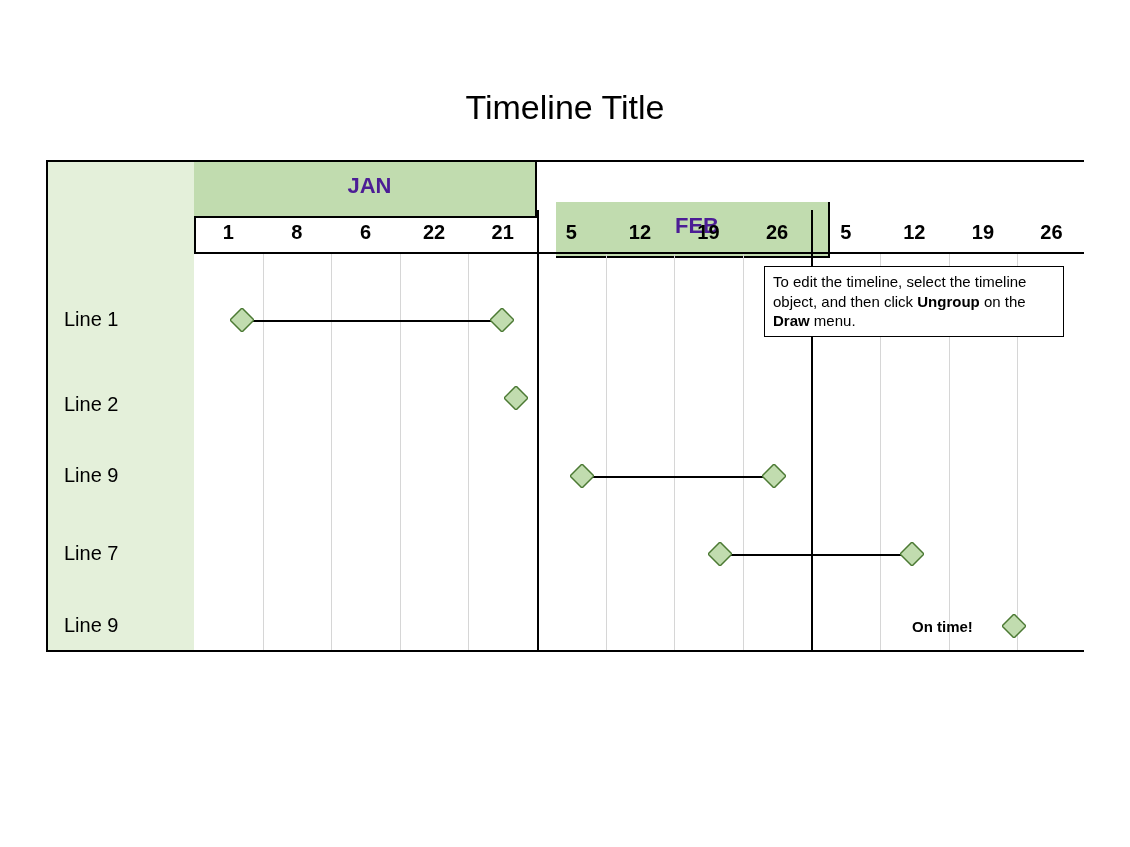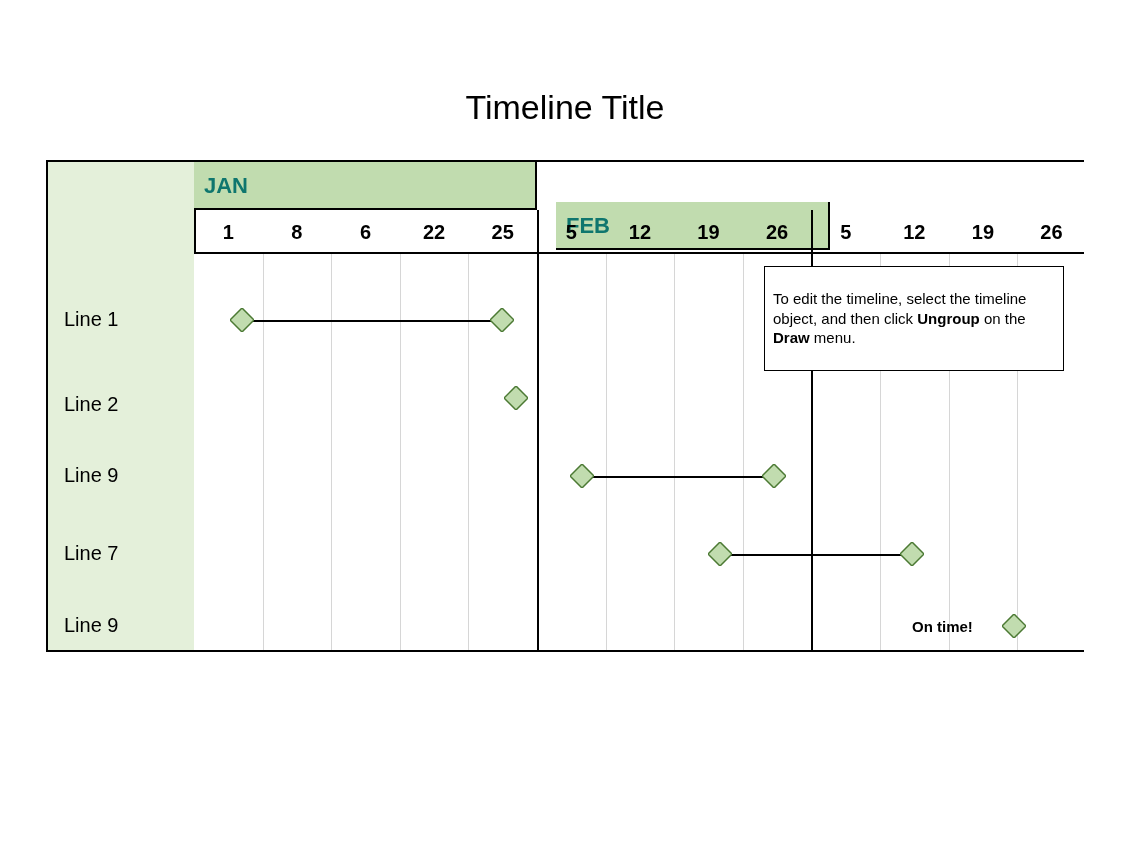--- a/index.html
+++ b/index.html
@@ -46,30 +46,31 @@
   .grid-col {
     position: absolute;
     top: 92px;
     bottom: 0;
     width: 1px;
     background: #d6d6d6;
   }
   .month-hdr {
     position: absolute;
     top: 0;
-    height: 48px;
+    height: 56px;
     border-top: 0;
     border-bottom: 2px solid #000;
     border-right: 2px solid #000;
     background: #c1dcaf;
     font-weight: bold;
     font-size: 22px;
     padding-left: 10px;
     line-height: 48px;
-    color: #0f766e;
+    color: #4c1d95;
+    text-align: center;
   }
   .day-hdr-row {
     position: absolute;
     top: 48px;
     left: 0;
     right: 0;
     height: 44px;
     border-bottom: 2px solid #000;
   }
   .day-hdr {
@@ -98,21 +99,21 @@
   .connector {
     position: absolute;
     height: 0;
     border-top: 2px solid #000;
   }
   .note-box {
     position: absolute;
     border: 1.5px solid #000;
     background: #fff;
     font-size: 15px;
-    padding: 22px 8px;
+    padding: 5px 8px;
     line-height: 1.3;
     font-family: Verdana, Geneva, sans-serif;
   }
   .ontime {
     position: absolute;
     font-size: 15px;
     font-weight: bold;
     color: #000;
   }
   .month-left-border {
@@ -142,21 +143,21 @@
   <div class="grid">
 
     <div class="month-hdr" style="left:0; width:343px;">JAN</div>
     <div class="month-hdr" style="left:362px; width:274px;margin-top:40px;">FEB</div>
 
     <div class="day-hdr-row">
       <div class="day-hdr" style="left:0; width:68.6px">1</div>
       <div class="day-hdr" style="left:68.6px; width:68.6px">8</div>
       <div class="day-hdr" style="left:137.2px; width:68.6px">6</div>
       <div class="day-hdr" style="left:205.8px; width:68.6px">22</div>
-      <div class="day-hdr" style="left:274.4px; width:68.6px">25</div>
+      <div class="day-hdr" style="left:274.4px; width:68.6px">21</div>
       <div class="day-hdr" style="left:343px; width:68.6px">5</div>
       <div class="day-hdr" style="left:411.6px; width:68.6px">12</div>
       <div class="day-hdr" style="left:480.2px; width:68.6px">19</div>
       <div class="day-hdr" style="left:548.8px; width:68.6px">26</div>
       <div class="day-hdr" style="left:617.4px; width:68.6px">5</div>
       <div class="day-hdr" style="left:686px; width:68.6px">12</div>
       <div class="day-hdr" style="left:754.6px; width:68.6px">19</div>
       <div class="day-hdr" style="left:823.2px; width:68.6px">26</div>
     </div>
 

